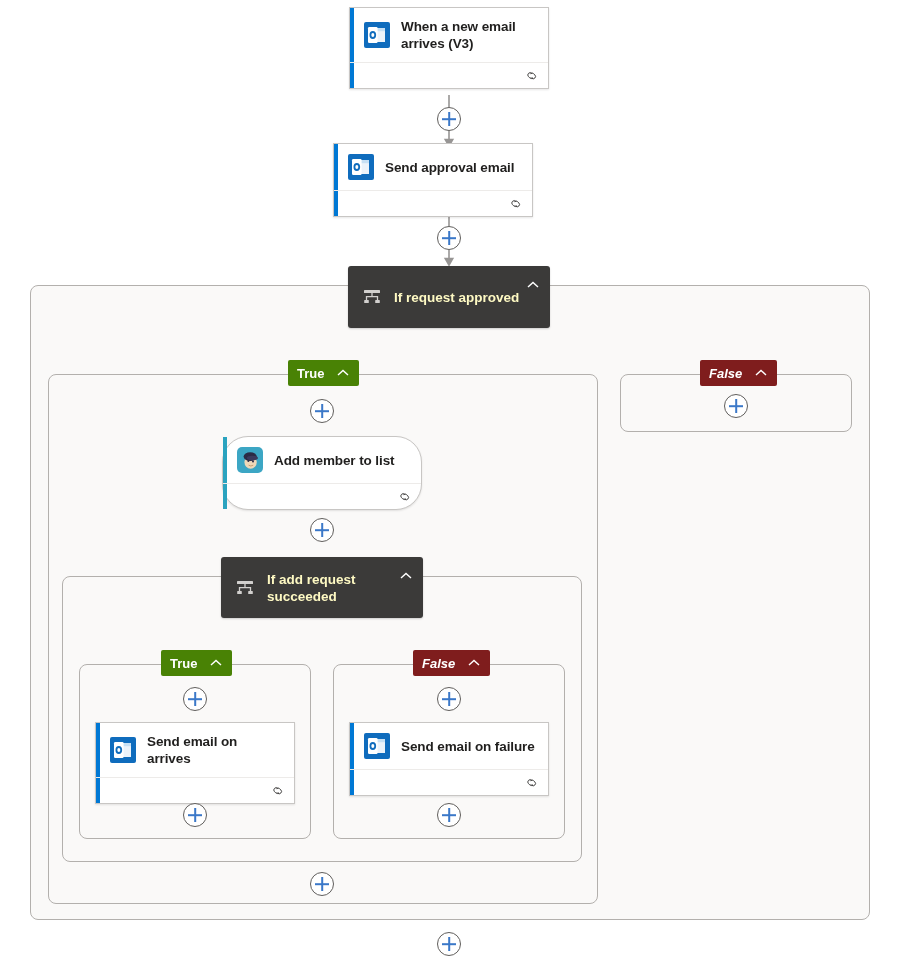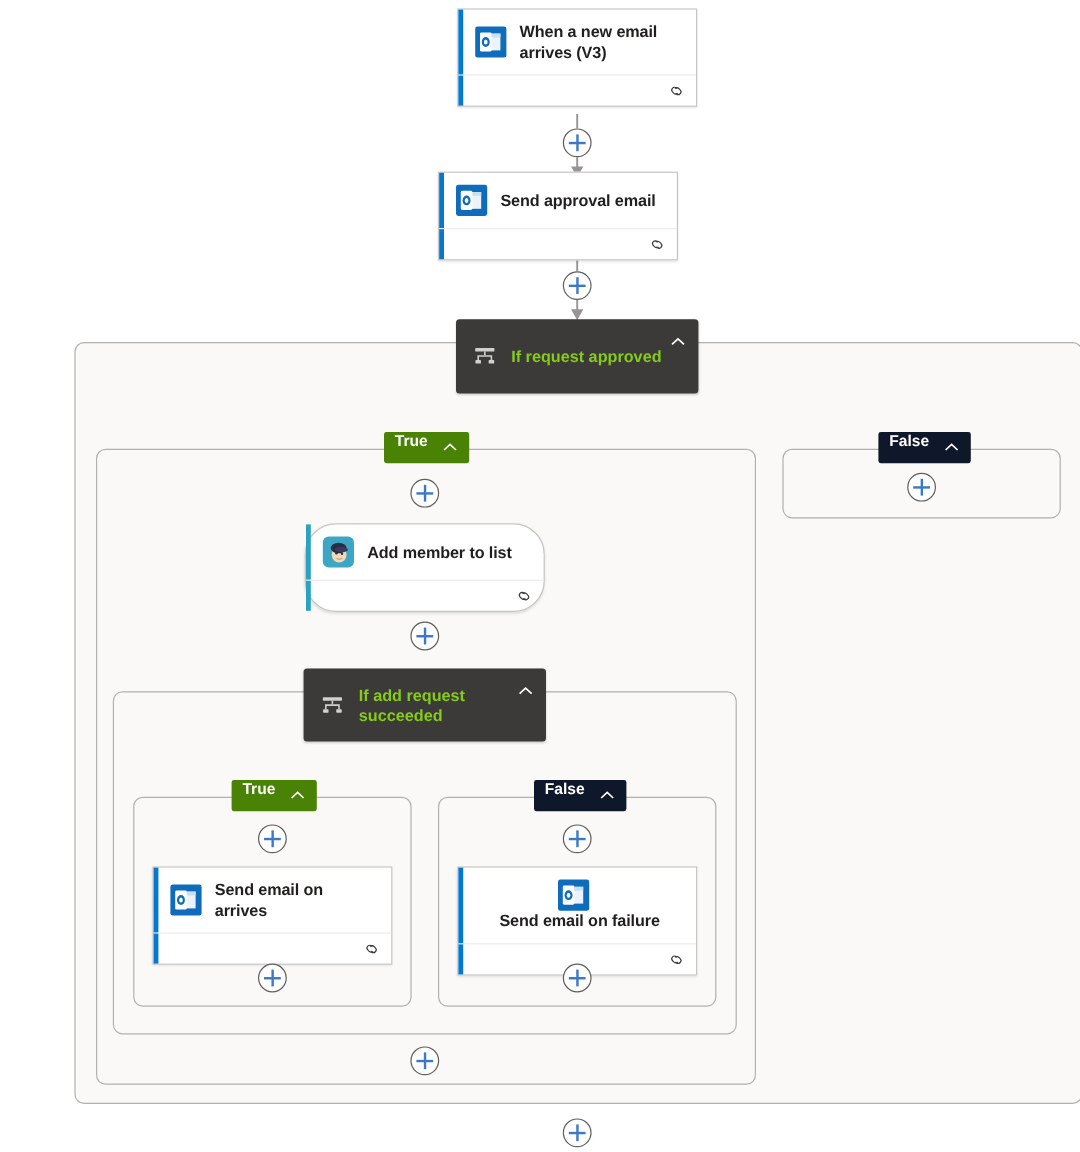--- a/index.html
+++ b/index.html
@@ -10,21 +10,20 @@
     width: 900px;
     height: 960px;
     background: #ffffff;
     font-family: "Liberation Sans", sans-serif;
     overflow: hidden;
   }
   #canvas {
     position: relative;
     width: 797px;
     height: 960px;
-    margin-left: 32px;
   }
   #wires {
     position: absolute;
     left: 0;
     top: 0;
     width: 900px;
     height: 960px;
     pointer-events: none;
   }
 
@@ -104,46 +103,46 @@
   }
   .cond-icon {
     width: 20px;
     height: 20px;
     flex: 0 0 20px;
     margin-right: 12px;
   }
   .cond-title {
     font-size: 13.5px;
     font-weight: bold;
-    color: #84cc16;
+    color: #fef9c3;
     line-height: 17px;
     flex: 1 1 auto;
   }
   .chev {
     width: 14px;
     height: 14px;
     flex: 0 0 14px;
     margin-left: 6px;
     align-self: flex-start;
     margin-top: 2px;
   }
 
   
   .badge {
     position: absolute;
     display: flex;
-    align-items: flex-start;
+    align-items: center;
     height: 26px;
     padding: 0 9px;
     border-radius: 2px;
     box-sizing: border-box;
     z-index: 4;
   }
   .badge-true  { background: #498205; }
-  .badge-false { background: #0f172a; }
+  .badge-false { background: #7f1d1d; font-style: italic; }
   .badge-label {
     font-size: 13px;
     font-weight: bold;
     color: #ffffff;
     margin-right: 12px;
   }
   .badge .chev { margin: 0; align-self: center; }
 
   
   .plus {
@@ -365,21 +364,21 @@
     <div class="card-foot">
       <svg class="link-icon" viewBox="0 0 16 12" xmlns="http://www.w3.org/2000/svg">
         <path d="M6.2,3.4 a2.6,2.6 0 0 1 3.7,0 l1.3,1.3 a2.6,2.6 0 0 1 -3.7,3.7 l-0.6,-0.6" fill="none" stroke="#3b3a39" stroke-width="1.1"></path>
         <path d="M9.0,8.0 a2.6,2.6 0 0 1 -3.7,0 l-1.3,-1.3 a2.6,2.6 0 0 1 3.7,-3.7 l0.6,0.6" fill="none" stroke="#3b3a39" stroke-width="1.1"></path>
       </svg>
     </div>
   </div>
 
   <div class="card" style="left:349px; top:722px;">
     <div class="accent" style="background:#0078d4;"></div>
-    <div class="card-head" style="min-height:42px;flex-direction:column;">
+    <div class="card-head" style="min-height:42px;">
       <div class="card-icon" style="background:#0f6cbd;">
         <svg viewBox="0 0 26 26" width="26" height="26" xmlns="http://www.w3.org/2000/svg">
           <rect x="11" y="6" width="10" height="14" fill="#ffffff" opacity="0.92"></rect>
           <rect x="11" y="6" width="10" height="3.2" fill="#c7e0f4"></rect>
           <rect x="4" y="5" width="9.6" height="16" rx="1.2" fill="#ffffff"></rect>
           <ellipse cx="8.8" cy="13" rx="3.3" ry="4.1" fill="#0f6cbd"></ellipse>
           <ellipse cx="8.8" cy="13" rx="1.5" ry="2.1" fill="#ffffff"></ellipse>
         </svg>
       </div>
       <div class="card-title">Send email on failure</div>

